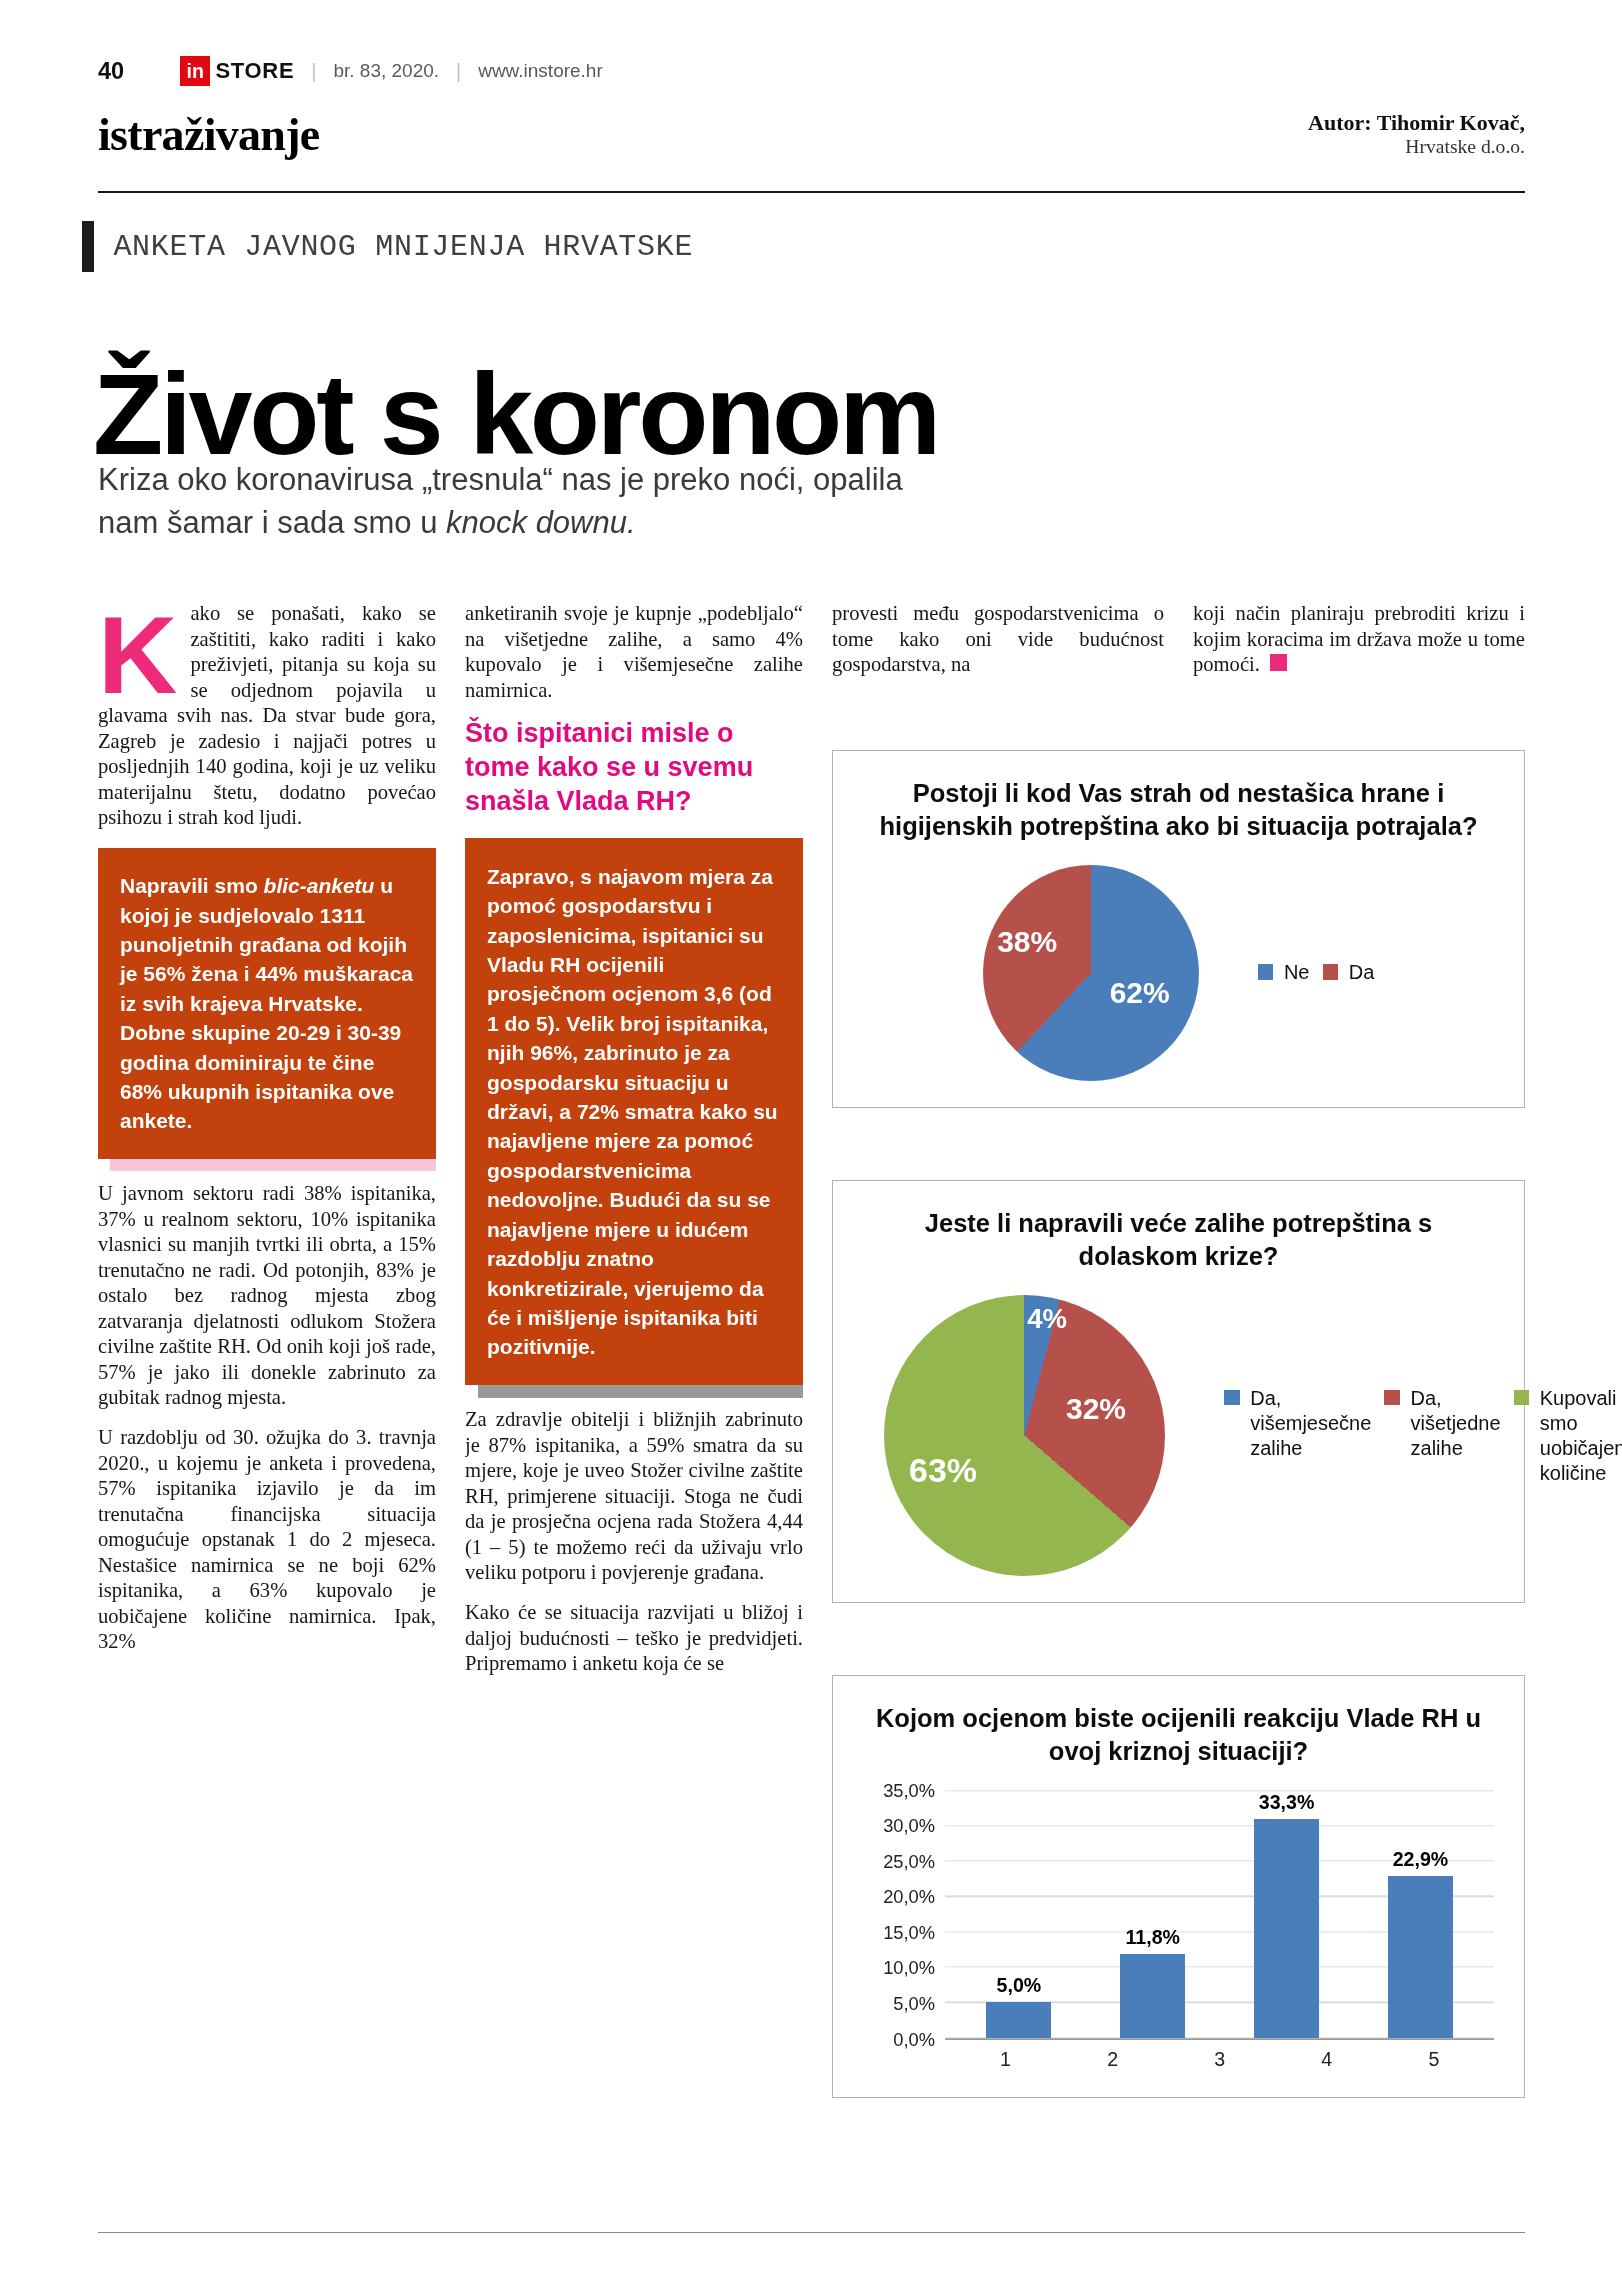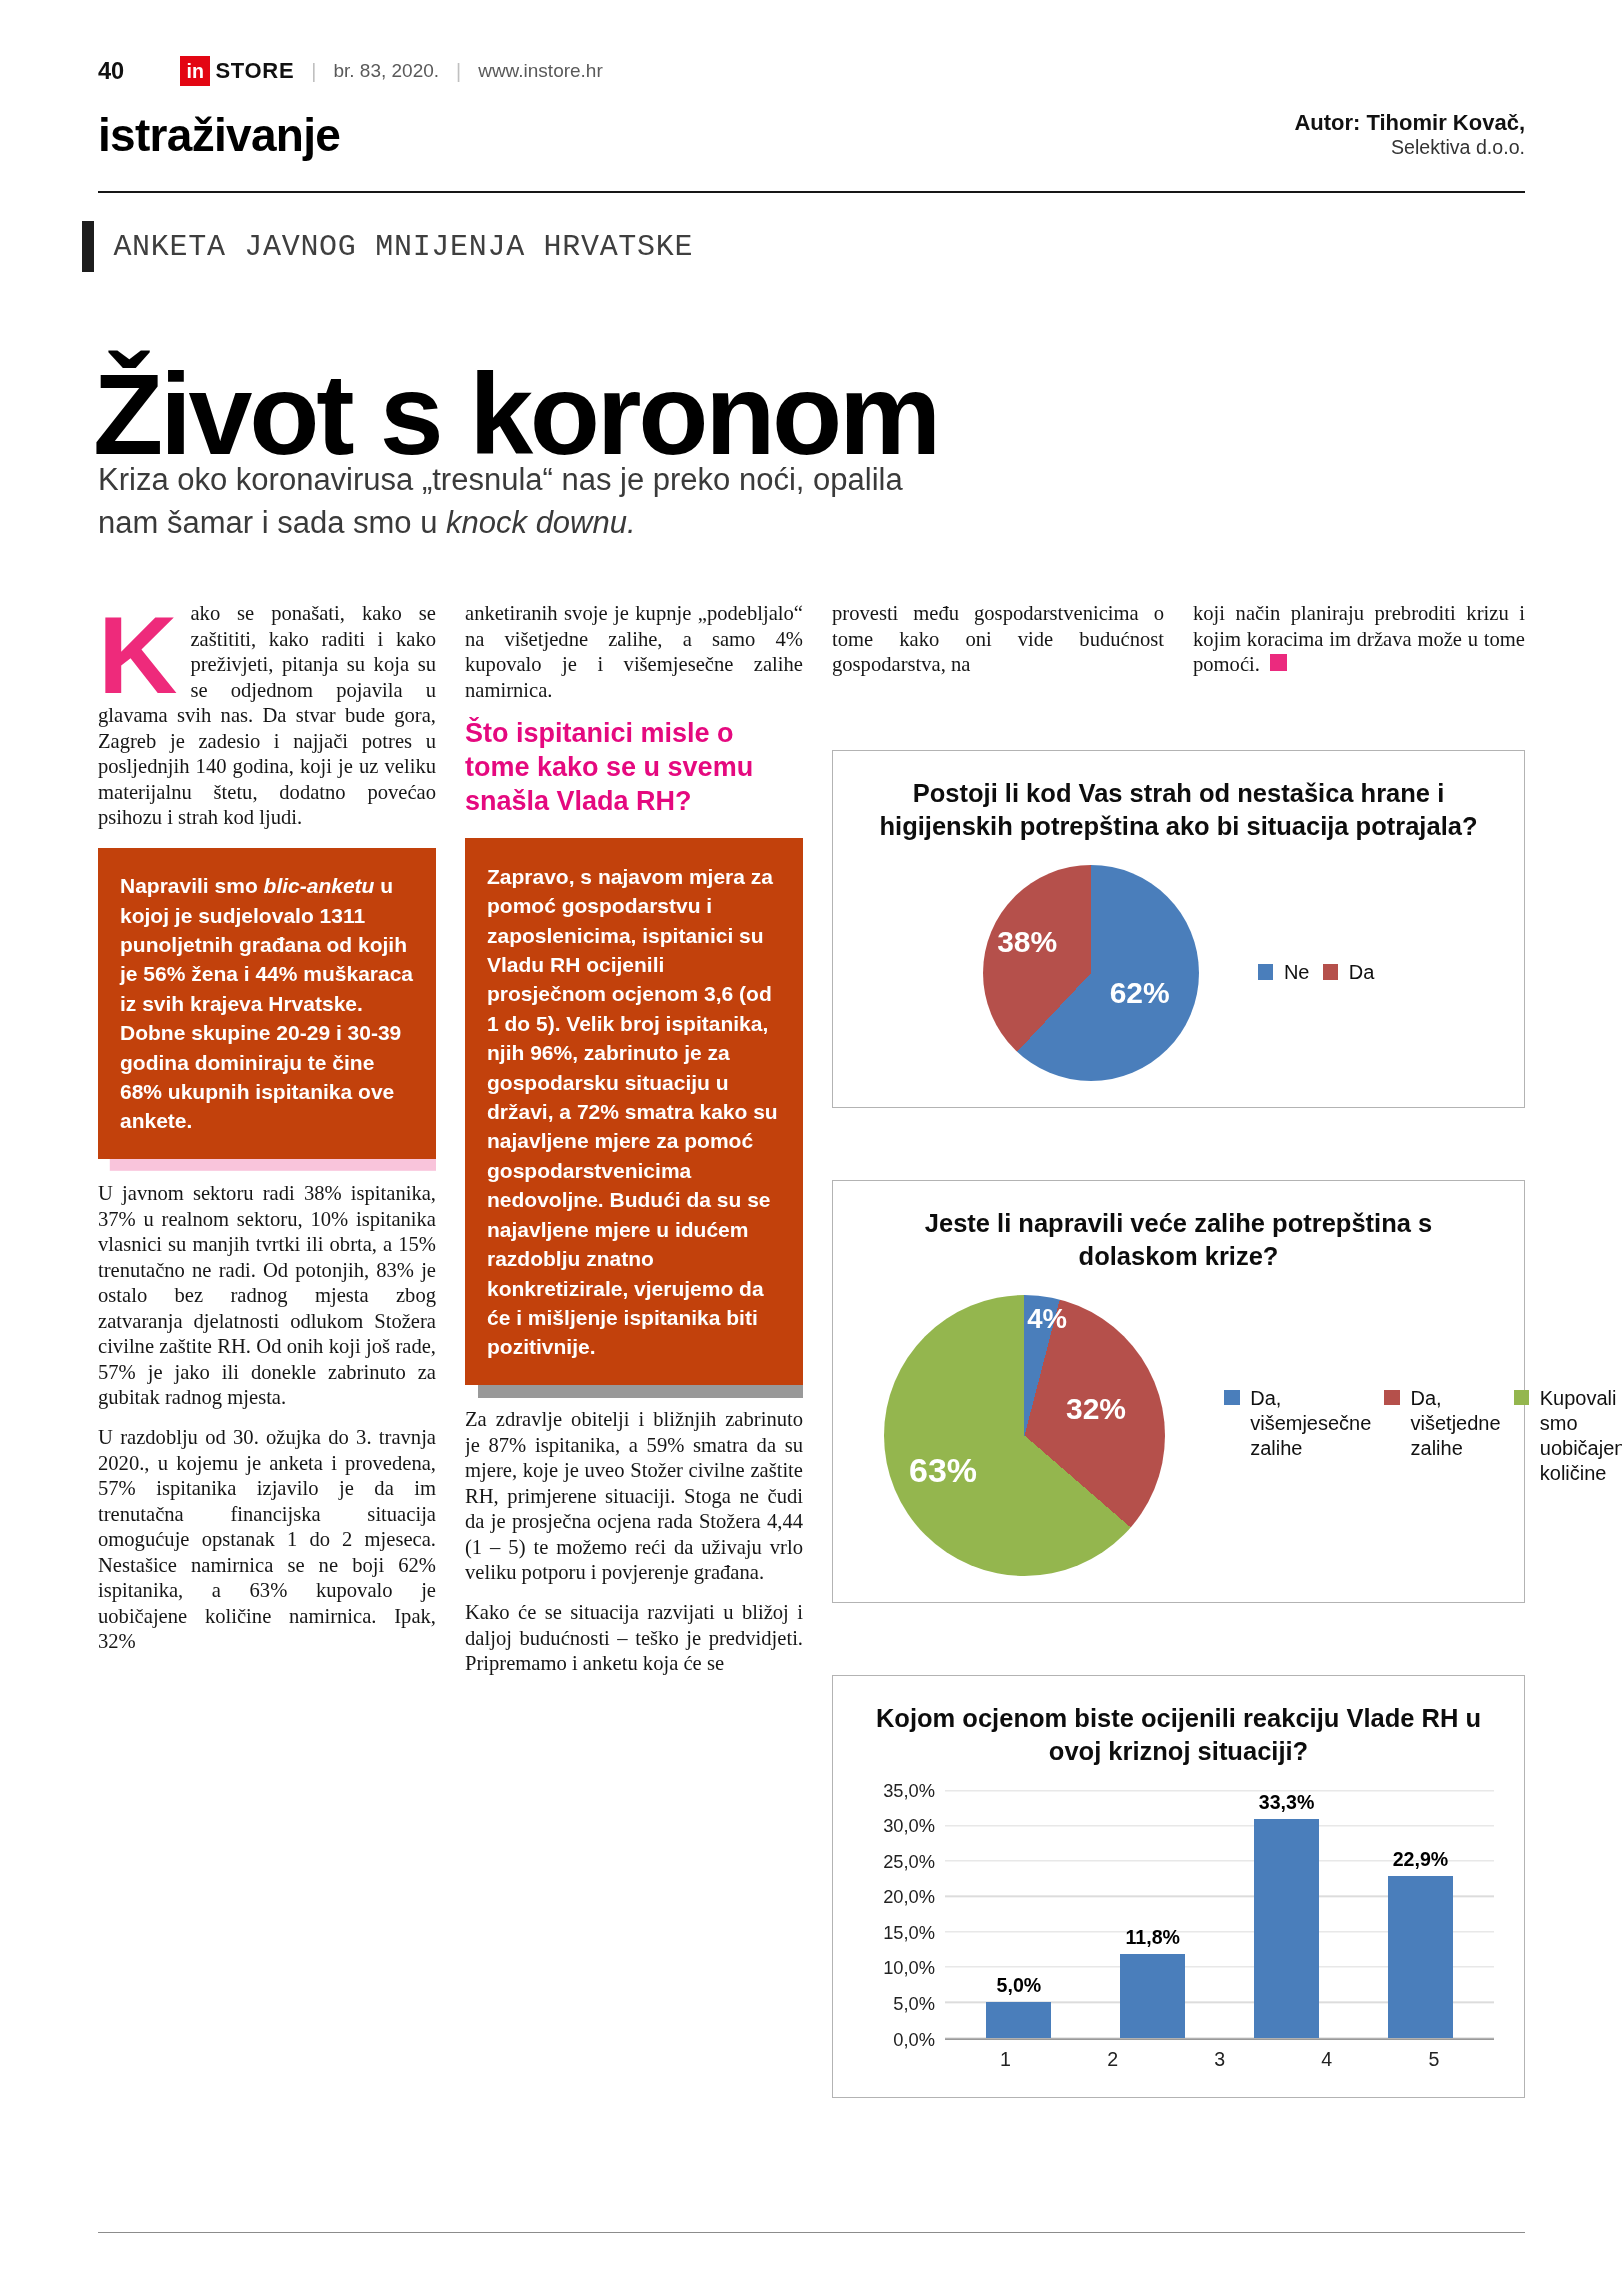--- a/index.html
+++ b/index.html
@@ -19,22 +19,22 @@
   .logo{ display:flex; align-items:center; gap:5.2px; }
   .logo-in{ background:#e30613; color:#fff; font-weight:bold; font-size:19.6px;
     width:30px; height:30px; display:flex; align-items:center; justify-content:center; }
   .logo-store{ font-weight:bold; font-size:22px; letter-spacing:0.7px; color:#111; }
   .hdr-sep{ color:#c0c0c0; font-size:19.6px; }
   .hdr-meta{ font-size:19px; color:#5a5a5a; }
   .hdr-link{ font-size:19px; color:#5a5a5a; text-decoration:none; }
 
   .section-row{
     position:absolute; top:110px; left:98px; right:98px;
-    display:flex; justify-content:space-between; align-items:center;
-    font-family:Liberation Sans, sans-serif;
+    display:flex; justify-content:space-between; align-items:flex-end;
+    font-family:Liberation Serif, serif;
   }
   .section-title{ font-weight:900; font-size:46px; letter-spacing:-0.7px; color:#000; line-height:1; }
   .author{ text-align:right;margin-left:20px; }
   .author-1{ font-weight:bold; font-size:22px; color:#111; }
   .author-2{ font-size:19.6px; color:#333; }
 
   .top-rule{ position:absolute; top:191px; left:98px; right:98px; border-top:2.6px solid #161616; }
 
   
   .kicker-row{ position:absolute; top:221px; left:82px; display:flex; align-items:center; gap:19.6px;
@@ -136,21 +136,21 @@
     <div class="hdr-sep">|</div>
     <div class="hdr-meta">br. 83, 2020.</div>
     <div class="hdr-sep">|</div>
     <a class="hdr-link" href="#">www.instore.hr</a>
   </div>
 
   <div class="section-row">
     <div class="section-title">istraživanje</div>
     <div class="author">
       <div class="author-1">Autor: Tihomir Kovač,</div>
-      <div class="author-2">Selektiva d.o.o.</div>
+      <div class="author-2">Hrvatske d.o.o.</div>
     </div>
   </div>
 
   <div class="top-rule"></div>
 
   <div class="kicker-row">
     <div class="kicker-bar"></div>
     <div class="kicker-text">ANKETA JAVNOG MNIJENJA HRVATSKE</div>
   </div>
 

